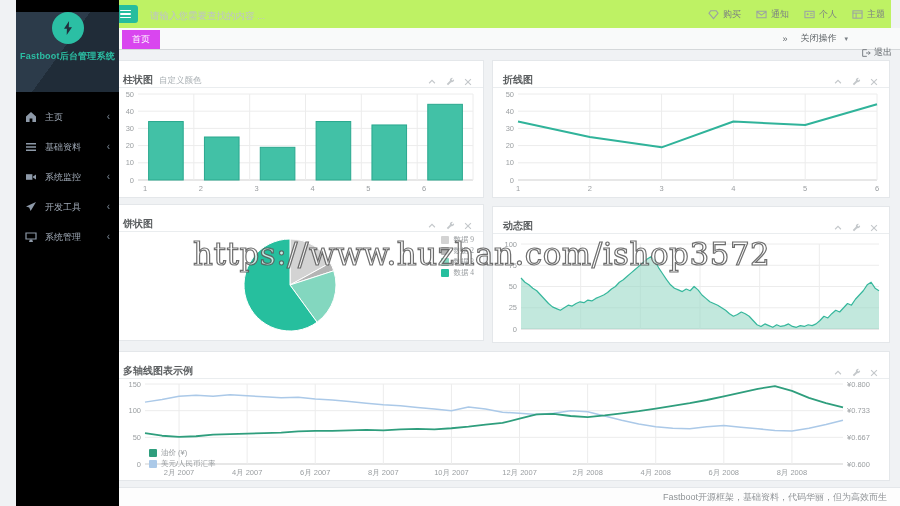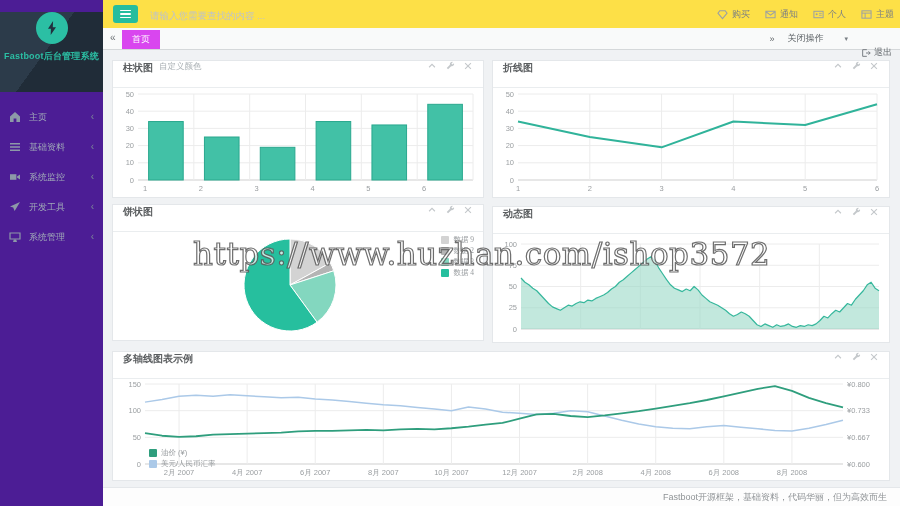--- a/index.html
+++ b/index.html
@@ -1,61 +1,61 @@
 <!DOCTYPE html>
 <html><head>
 <meta charset="utf-8">
 <style>
   html,body{margin:0;padding:0;background:#e9ebee;}
   #app{position:relative;width:900px;height:506px;background:#f0f2f4;overflow:hidden;
        font-family:"Liberation Sans","DejaVu Sans",sans-serif;}
 
   
-  .sidebar{position:absolute;left:0;top:0;width:103px;height:506px;background:#4c1d95;z-index:5;}
+  .sidebar{position:absolute;left:16px;top:0;width:103px;height:506px;background:#000000;z-index:5;}
   .logo{height:80px;background:linear-gradient(126deg,#2c3b4a 0%,#2c3b4a 46%,#202c38 46%);text-align:center;}
   .logo-circle{width:32px;height:32px;border-radius:50%;background:#2bbfa4;margin:12px auto 6px;
                display:flex;align-items:center;justify-content:center;}
   .logo-title{color:#2bbfa4;font-size:9px;font-weight:bold;letter-spacing:0.2px;}
   .menu{margin-top:10px;}
   .menu-item{height:30px;display:flex;align-items:center;padding:0 9px;color:#a1abb8;font-size:9px;cursor:pointer;}
   .menu-item .micon{width:12px;height:12px;margin-right:8px;color:#8d99a8;flex:0 0 12px;}
   .menu-item .micon svg{width:12px;height:12px;display:block;}
   .menu-item .chev{margin-left:auto;color:#7c8997;font-size:10px;line-height:10px;}
 
   
-  .topbar{position:absolute;left:103px;top:0;right:0;height:28px;background:#fde047;z-index:4;}
+  .topbar{position:absolute;left:103px;top:0;right:9px;height:28px;background:#bef264;z-index:4;}
   .hamburger{position:absolute;left:10px;top:5px;width:25px;height:18px;background:#26bd9e;border-radius:3px;
              display:flex;flex-direction:column;justify-content:center;gap:2px;align-items:center;cursor:pointer;}
   .hamburger i{display:block;width:11px;height:1.6px;background:#fff;border-radius:1px;}
   .search-input{position:absolute;left:45px;top:4px;width:420px;height:20px;border:none;outline:none;
                 font-size:9.5px;color:#555;background:transparent;font-family:inherit;}
   .search-input::placeholder{color:#bfc3c7;}
   .top-menu{position:absolute;right:6px;top:0;height:28px;display:flex;align-items:center;gap:15px;}
   .top-menu-item{display:flex;align-items:center;gap:4px;color:#7b7f83;font-size:9px;cursor:pointer;justify-content:space-between;}
   .top-menu-item .micon{width:11px;height:11px;color:#9aa0a5;}
   .top-menu-item .micon svg{width:11px;height:11px;display:block;}
 
   
   .tabbar{position:absolute;left:103px;top:28px;right:0;height:21px;background:#f9fafa;
           border-bottom:1px solid #d5d8da;z-index:4;}
   .tab-chev-left{position:absolute;left:7px;top:4px;color:#6e7377;font-size:10px;cursor:pointer;}
   .tab-active{position:absolute;left:19px;top:2px;height:19px;padding:0 10px;background:#d946ef;color:#fff;
               font-size:9px;display:flex;align-items:center;cursor:pointer;}
   .tab-right{position:absolute;right:8px;top:0;height:21px;display:flex;align-items:center;gap:13px;
              color:#5f6468;font-size:9px;}
   .tab-right .glyph{cursor:pointer;}
-  .tab-ops{cursor:pointer;display:flex;align-items:center;gap:21px;}
+  .tab-ops{cursor:pointer;display:flex;align-items:center;gap:8px;}
   .tab-ops .caret{font-size:7px;color:#7a7f84;}
   .tab-exit{cursor:pointer;display:flex;align-items:center;gap:3px;margin-top:28px;}
   .tab-exit .micon{width:10px;height:10px;color:#7a7f84;}
   .tab-exit .micon svg{width:10px;height:10px;display:block;}
 
   
   .panel{position:absolute;background:#fff;border:1px solid #e4e7ea;z-index:2;}
-  .panel-header{height:26px;border-bottom:1px solid #eaedef;display:flex;align-items:flex-start;padding:0 10px;}
+  .panel-header{height:26px;border-bottom:1px solid #eaedef;display:flex;align-items:flex-end;padding:0 10px;}
   .panel-title{font-size:10px;font-weight:bold;color:#5b5e60;}
   .panel-sub{font-size:8.5px;color:#aab0b4;margin-left:6px;}
   .panel-tools{margin-left:auto;display:flex;gap:8px;align-items:center;}
   .panel-tools .tool{width:10px;height:10px;color:#c4c8cb;cursor:pointer;}
   .panel-tools .tool svg{width:10px;height:10px;display:block;}
   .panel-body{position:relative;}
   #panel-bar  {left:112px;top:60px; width:370px;height:136px;}
   #panel-line {left:492px;top:60px; width:396px;height:136px;}
   #panel-pie  {left:112px;top:204px;width:370px;height:135px;font-family:Liberation Serif, serif;}
   #panel-area {left:492px;top:206px;width:396px;height:135px;}

